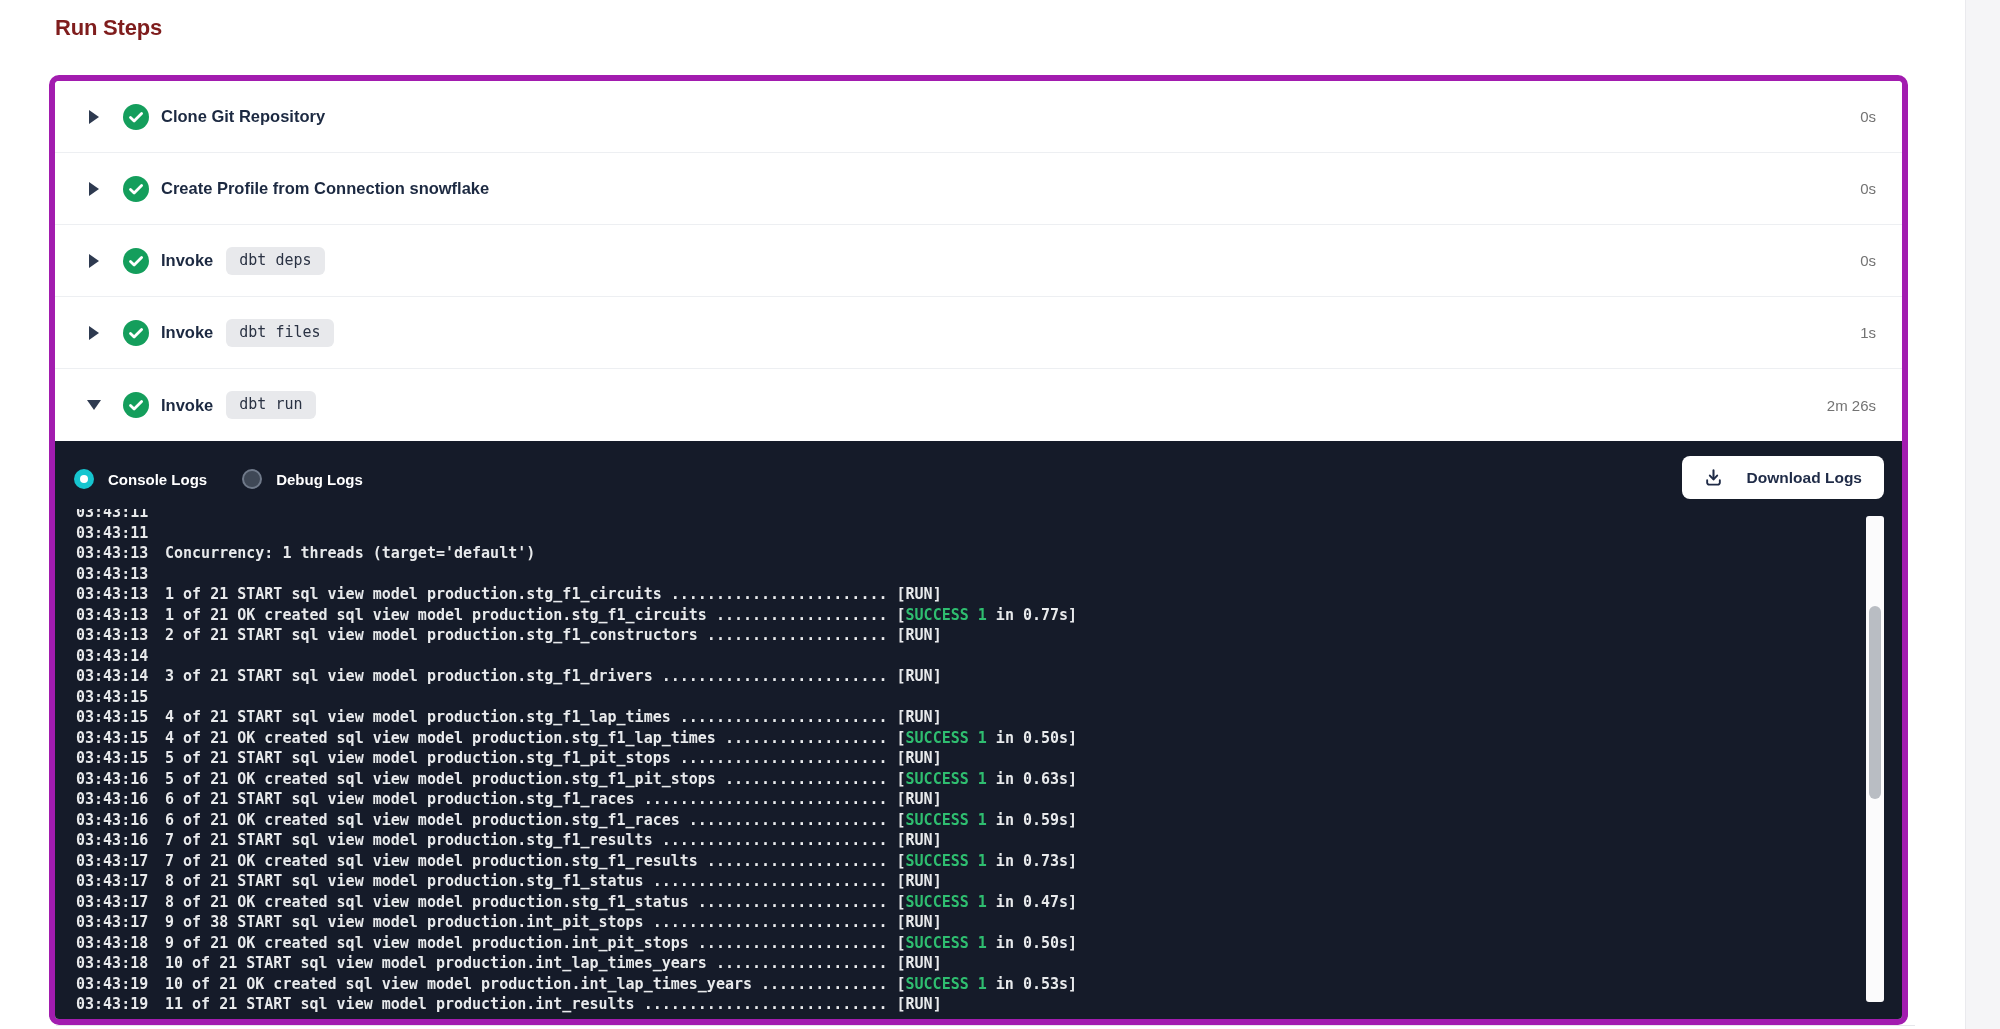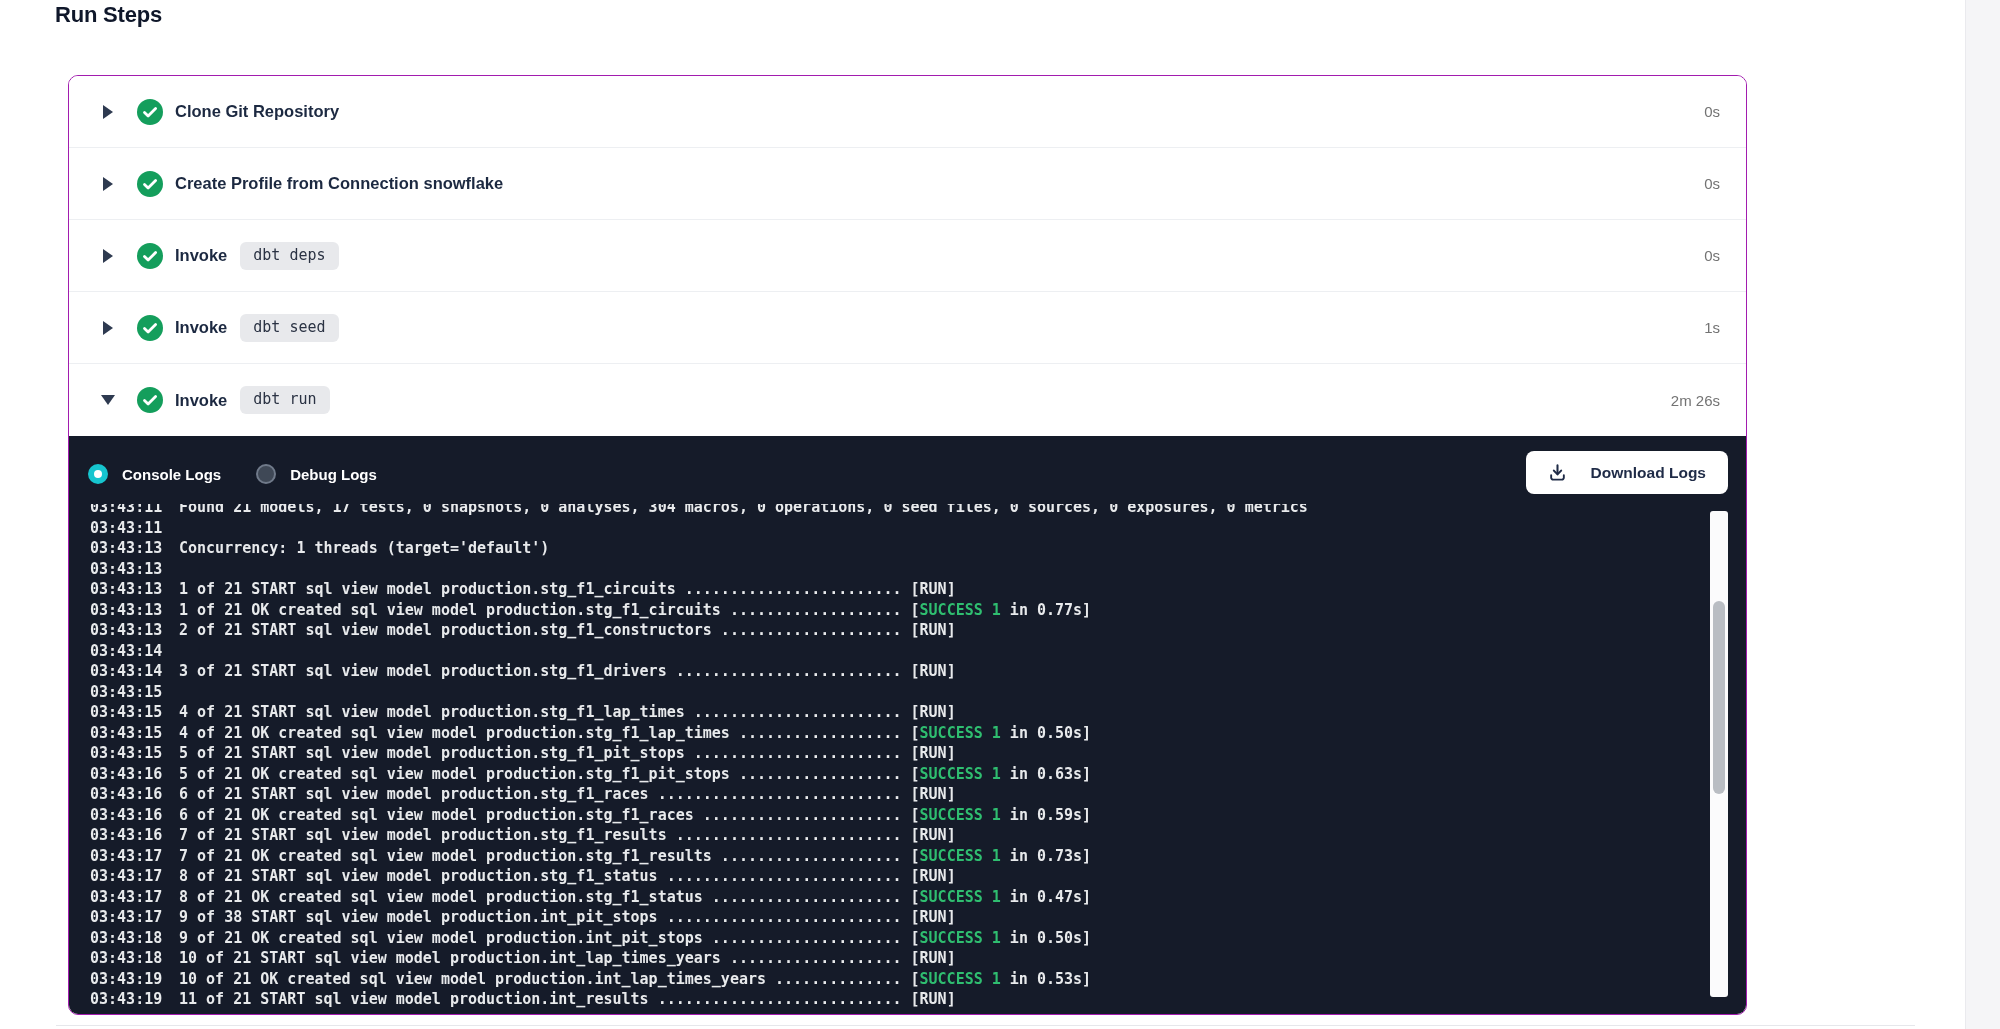--- a/index.html
+++ b/index.html
@@ -6,26 +6,26 @@
   html,body { width:2000px; height:1029px; }
   body {
     position:relative; overflow:hidden; background:#ffffff;
     font-family:"Liberation Sans", sans-serif; color:#1c2941;
   }
 
   
   .gutter { position:absolute; left:1965px; top:0; width:35px; height:1029px;
     background:#f5f5f7; border-left:1px solid #eaeaee; }
 
-  .page-title { position:absolute; left:55px; top:2px; font-size:22px;
-    font-weight:700; color:#0f172a; letter-spacing:-0.2px; }
-
-  
-  .card { position:absolute; left:68px; top:75px; width:1679px;
-    border:1px solid #a21caf; border-radius:10px; background:#fff; overflow:hidden; }
+  .page-title { position:absolute; left:55px; top:15px; font-size:22px;
+    font-weight:700; color:#7f1d1d; letter-spacing:-0.2px; }
+
+  
+  .card { position:absolute; left:49px; top:75px; width:1859px;
+    border:6px solid #a21caf; border-radius:10px; background:#fff; overflow:hidden; }
 
   .step-row { height:72px; display:flex; align-items:center;
     padding:0 26px 0 32px; border-bottom:1px solid #edeff2; background:#fff; cursor:pointer; }
   .step-row:last-of-type { border-bottom:none; }
 
   .caret-box { width:14px; margin-right:22px; display:flex; justify-content:center; align-items:center; }
   .caret { width:0; height:0; }
   .caret.right { border-top:7px solid transparent; border-bottom:7px solid transparent; border-left:10px solid #2e3a50; }
   .caret.down  { border-left:7px solid transparent; border-right:7px solid transparent; border-top:10px solid #2e3a50; }
 
@@ -121,21 +121,21 @@
 
   <div class="step-row">
     <span class="caret-box">
           <span class="caret right"></span>
         </span>
     <svg class="check" viewBox="0 0 26 26">
       <circle cx="13" cy="13" r="13" fill="#149e5c"></circle>
       <path d="M7.5 13.6l3.6 3.5L18.6 9.6" stroke="#ffffff" stroke-width="2.8" fill="none" stroke-linecap="round" stroke-linejoin="round"></path>
     </svg>
     <span class="step-label">Invoke</span>
-    <span class="step-badge">dbt seed</span>
+    <span class="step-badge">dbt files</span>
     <span class="step-duration">1s</span>
   </div>
 
   <div class="step-row">
     <span class="caret-box">
           <span class="caret down"></span>
         </span>
     <svg class="check" viewBox="0 0 26 26">
       <circle cx="13" cy="13" r="13" fill="#149e5c"></circle>
       <path d="M7.5 13.6l3.6 3.5L18.6 9.6" stroke="#ffffff" stroke-width="2.8" fill="none" stroke-linecap="round" stroke-linejoin="round"></path>
@@ -164,21 +164,20 @@
         <path d="M7.4 9.6 L12 14.4 L16.6 9.6" stroke="#1f2b47" stroke-width="2.6" fill="none" stroke-linecap="round" stroke-linejoin="round"></path>
         <path d="M4 15.5v3A2.5 2.5 0 0 0 6.5 21h11a2.5 2.5 0 0 0 2.5-2.5v-3" stroke="#1f2b47" stroke-width="2.4" fill="none" stroke-linecap="round"></path>
       </svg>
       <span>Download Logs</span>
     </button>
 
     <div class="log-view">
       <div class="log-scroll" id="log-lines">
           <div class="log-line">
             <span class="log-time">03:43:11</span>
-            <span class="log-msg"><span>Found 21 models, 17 tests, 0 snapshots, 0 analyses, 304 macros, 0 operations, 0 seed files, 0 sources, 0 exposures, 0 metrics</span></span>
           </div>
           <div class="log-line">
             <span class="log-time">03:43:11</span>
             <span class="log-msg"></span>
           </div>
           <div class="log-line">
             <span class="log-time">03:43:13</span>
             <span class="log-msg"><span>Concurrency: 1 threads (target='default')</span></span>
           </div>
           <div class="log-line">

